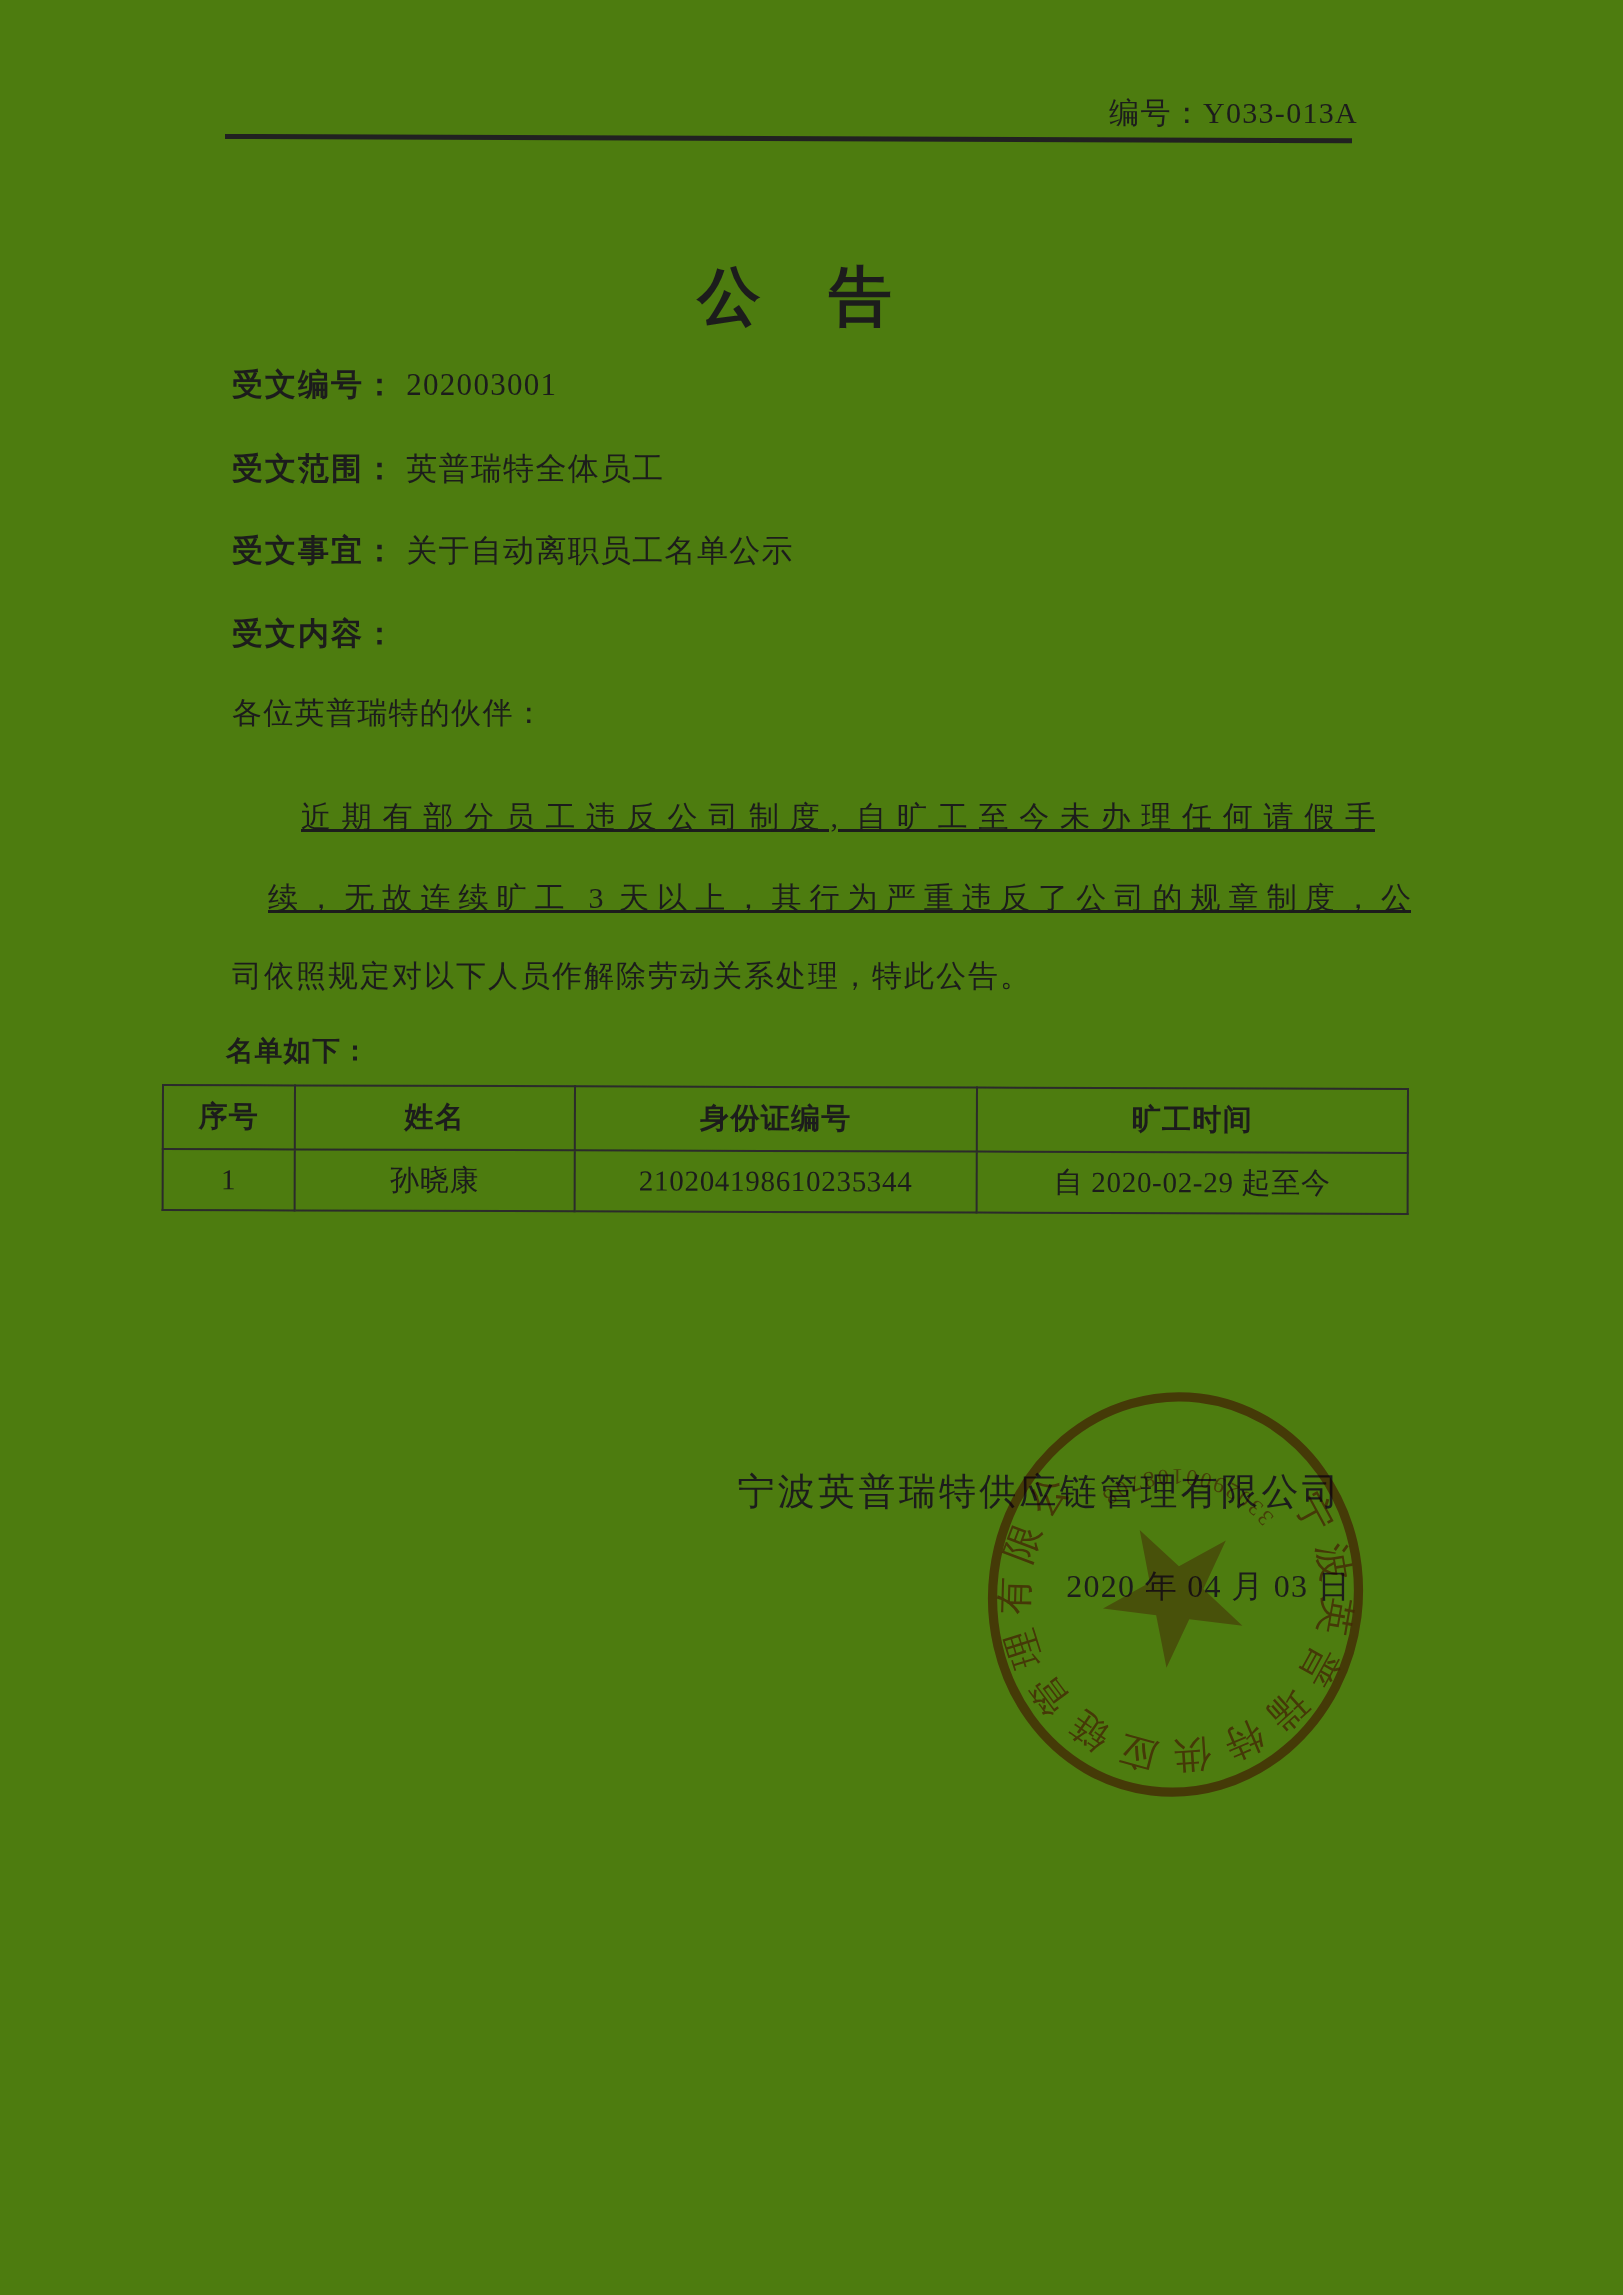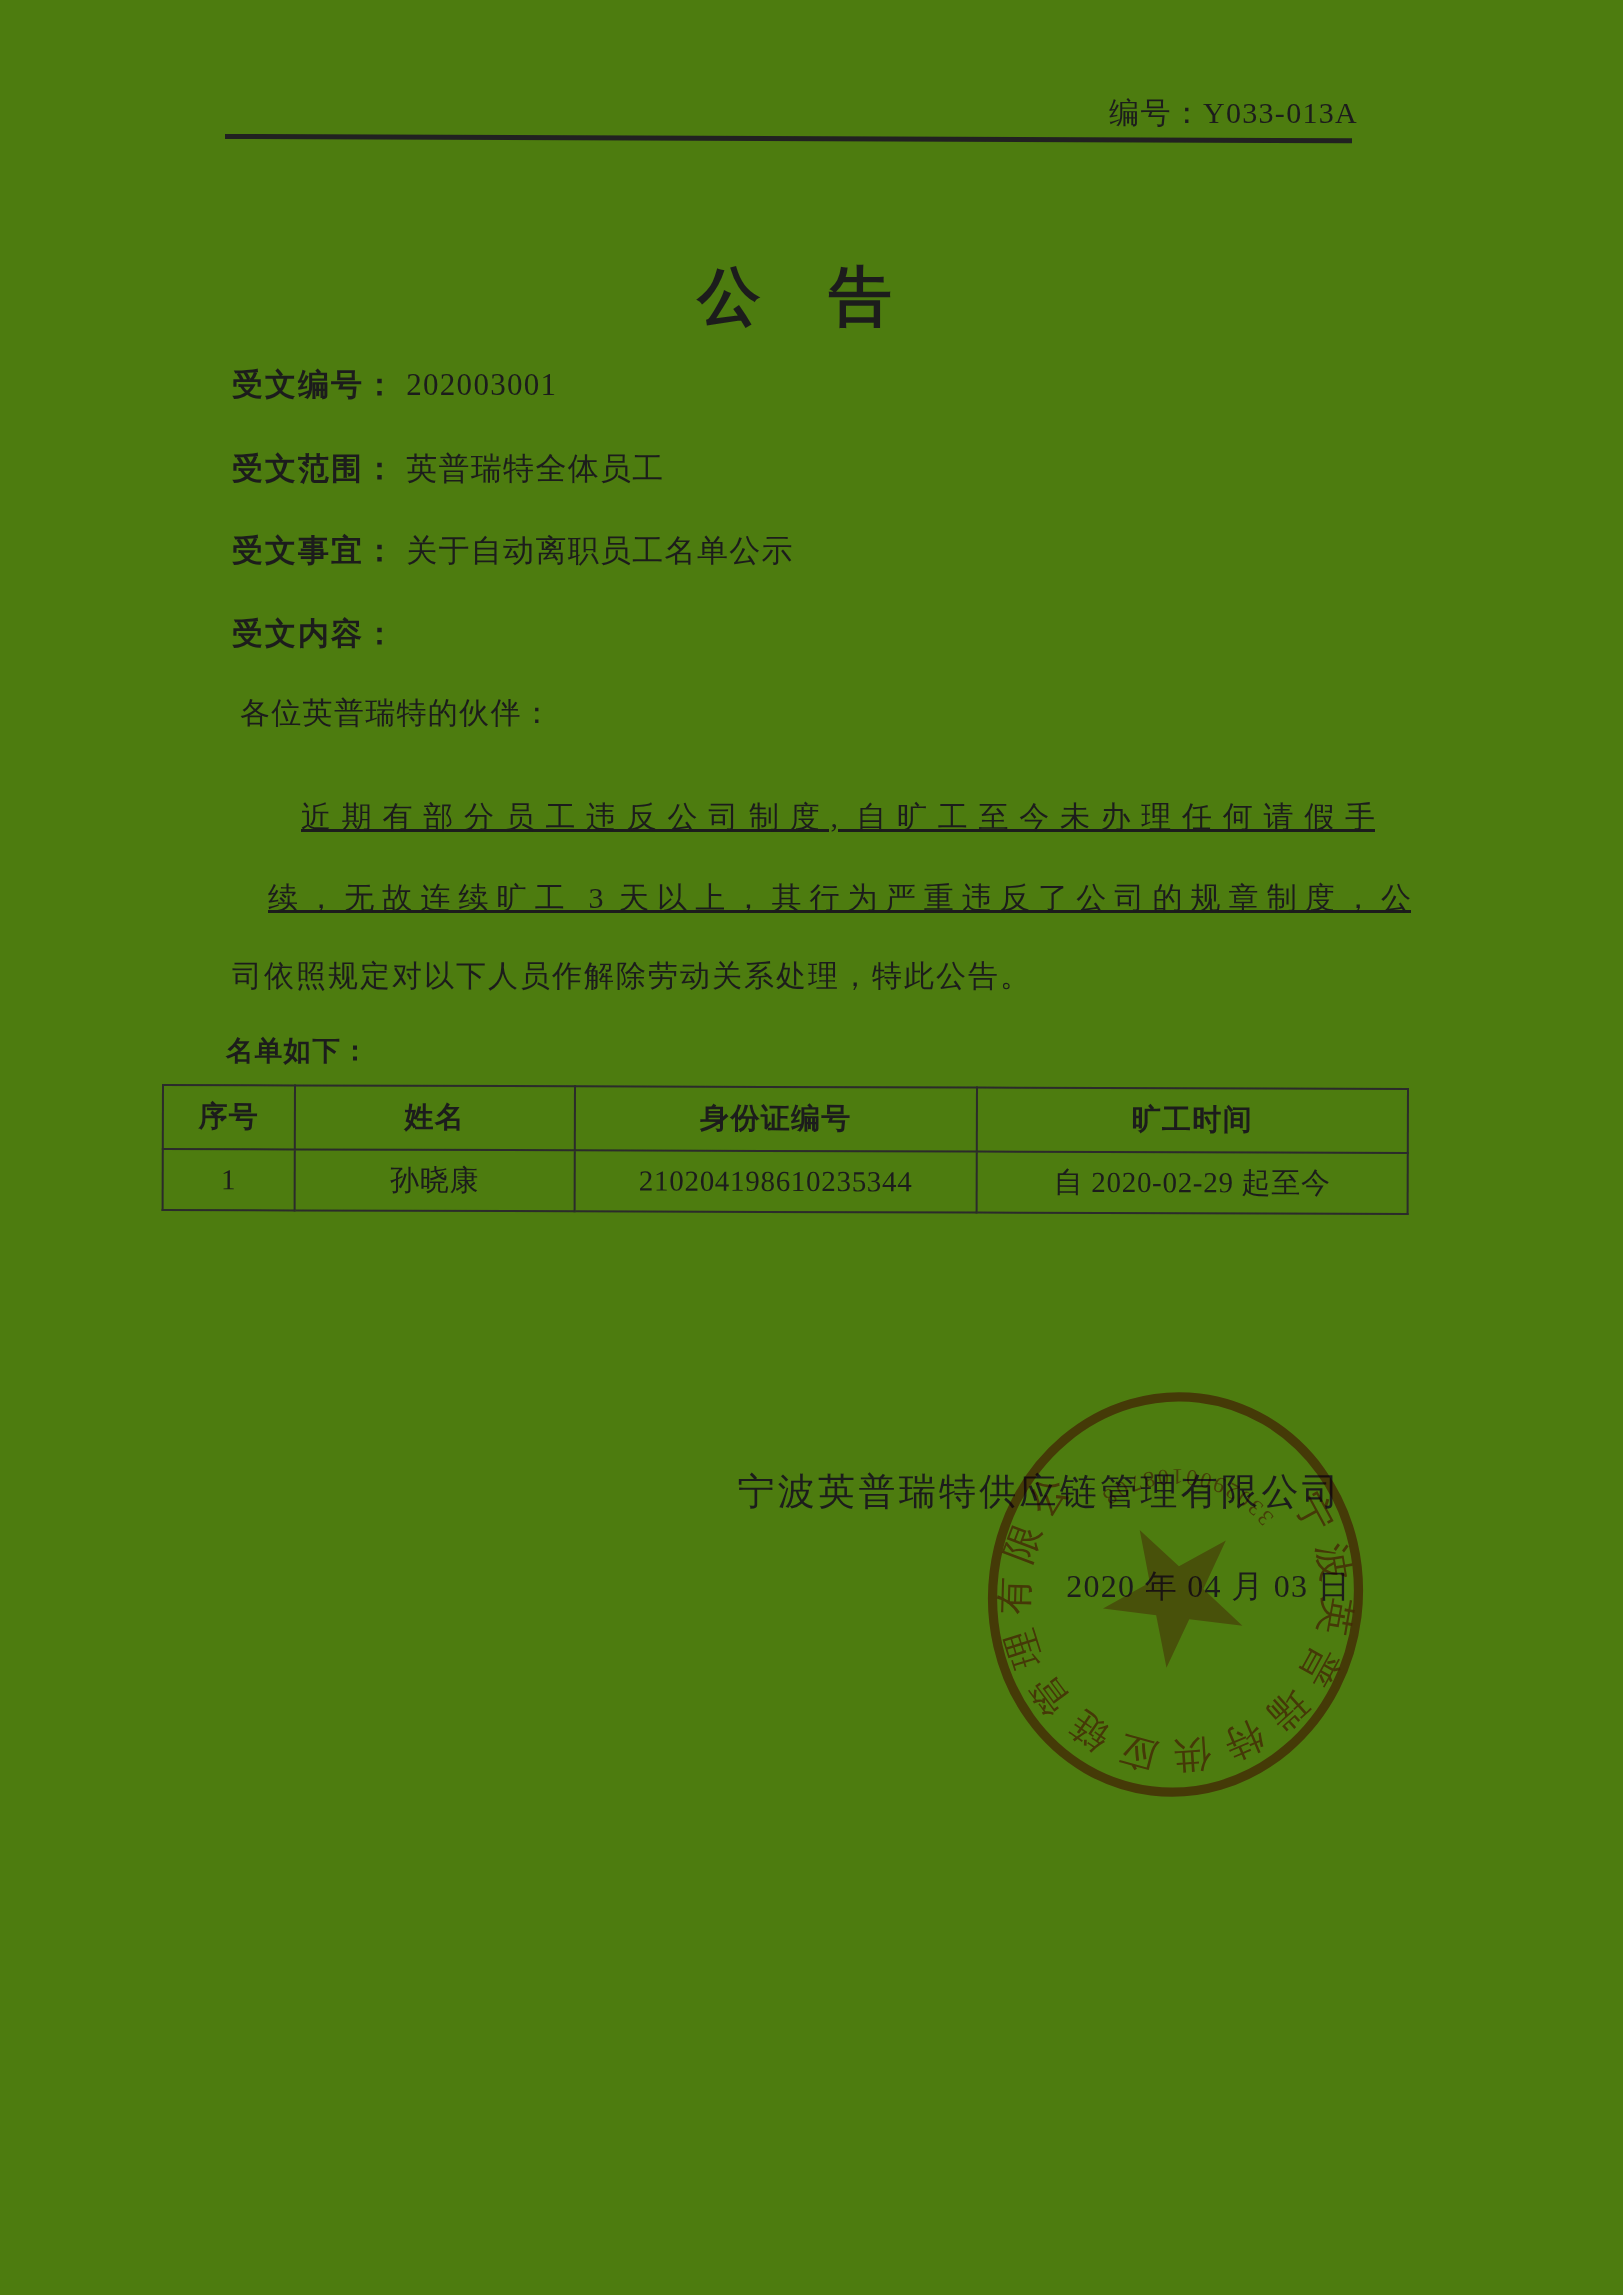--- a/index.html
+++ b/index.html
@@ -20,21 +20,21 @@
     position:absolute; top:266px; left:0; width:1592px; text-align:center;
     font-size:63px; font-weight:bold; line-height:1; letter-spacing:2.6px;
   }
   .field{
     position:absolute; left:232px; font-size:31px; line-height:1.15; white-space:nowrap;
   }
   .field .lbl{ font-weight:bold; letter-spacing:2px; }
   .field .val{ margin-left:9.2px; letter-spacing:1.3px; }
   .f1{ top:367px; } .f2{ top:451px; } .f3{ top:533px; } .f4{ top:616px; }
   .greeting{
-    position:absolute; left:232px; top:696px; font-size:30px; line-height:1.15; letter-spacing:1.3px;margin-left:8px;
+    position:absolute; left:232px; top:696px; font-size:30px; line-height:1.15; letter-spacing:1.3px;
   }
   .body-line{
     position:absolute; left:232px; width:1143px; font-size:30px; line-height:1.2;
     box-sizing:border-box;
   }
   .jl{ text-align:justify; text-align-last:justify;text-decoration:underline; }
   .bl1{ top:799px; padding-left:69px; }
   .bl2{ top:880px;margin-left:36px; }
   .bl3{ top:958px; letter-spacing:2px; }
   .list-label{

